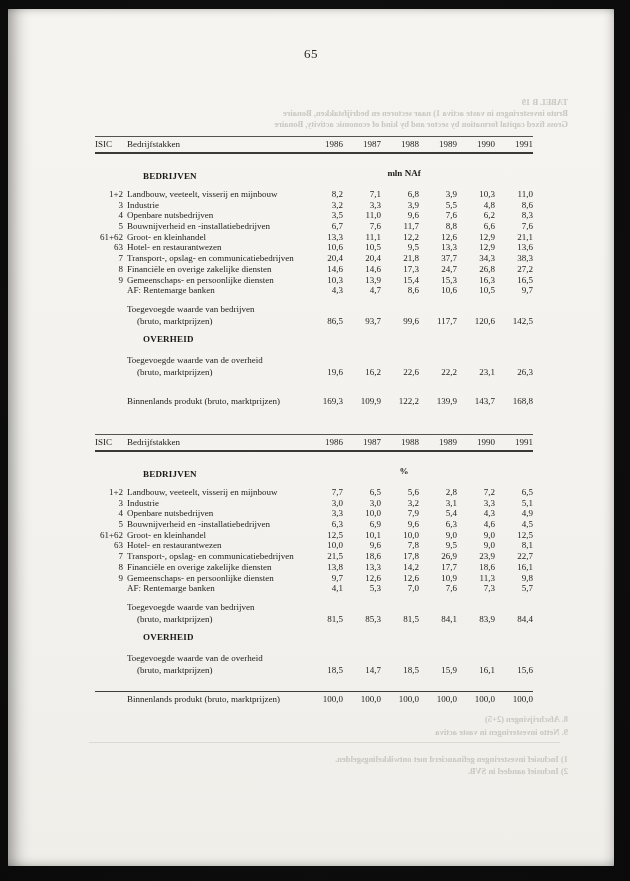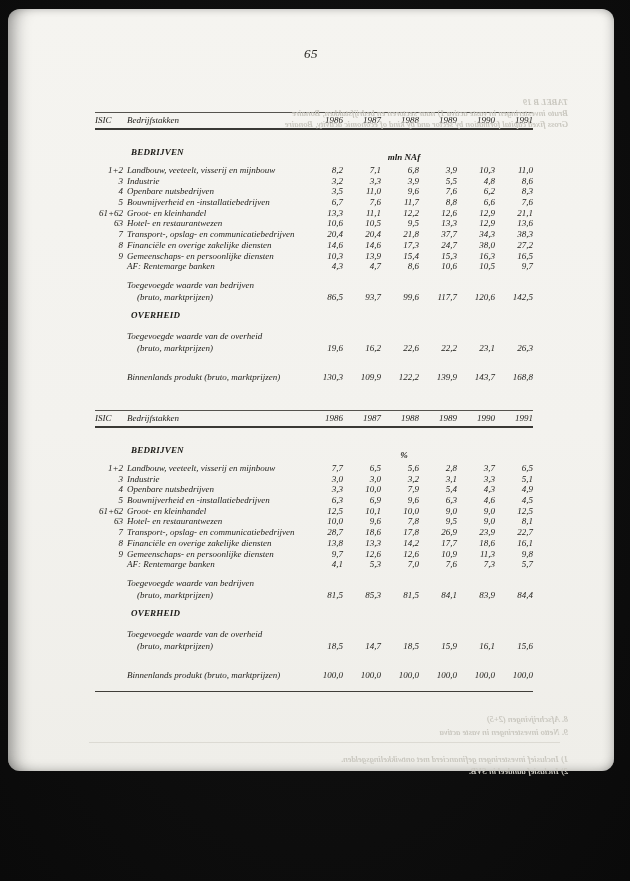--- a/index.html
+++ b/index.html
@@ -3,57 +3,56 @@
 <meta charset="utf-8">
 <style>
   html,body{margin:0;padding:0;}
   body{
     width:630px;height:881px;overflow:hidden;position:relative;
     background:#0d0d0d;
     font-family:"Liberation Serif","DejaVu Serif",serif;
   }
   .scan{position:absolute;inset:0;background:radial-gradient(ellipse at 50% 40%, #131313 0%, #0a0a0a 100%);}
   .page{
-    position:absolute;left:8px;top:9px;width:606px;height:762px;
+    position:absolute;left:8px;top:9px;width:606px;height:857px;
     background:linear-gradient(180deg,#f5f4f0 0%,#f3f2ee 55%,#efeee9 100%);
     box-shadow:
       inset 16px 0 18px -12px rgba(0,0,0,.45),
       inset -9px 0 12px -9px rgba(0,0,0,.30),
       inset 0 -10px 12px -10px rgba(0,0,0,.22),
       inset 0 7px 9px -7px rgba(0,0,0,.18);
-    border-radius:12px;
+    border-radius:1px;
     color:#24231f;
-    font-style:italic;
   }
   .page-number{position:absolute;top:37px;left:0;width:100%;text-align:center;font-size:13px;letter-spacing:.5px;color:#2a2925;}
   .title-block{position:absolute;left:87px;top:57px;width:460px;font-size:9.5px;line-height:12px;}
   .t-id,.t-nl{font-weight:bold;color:#1b1a17;}
   .t-en{font-weight:normal;color:#2a2925;}
 
-  .table{position:absolute;left:87px;width:438px;height:275px;font-size:9px;}
+  .table{position:absolute;left:87px;width:438px;height:275px;font-size:9px;margin-top:24px;}
   #table-0{top:103px;}
   #table-1{top:401px;}
 
   .hdr,.row{display:grid;grid-template-columns:28px 182px repeat(6,38px);}
   .hdr{
     position:absolute;top:0;left:0;width:438px;
     padding:2px 0 3px 0;
     border-top:1px solid #55534e;
     border-bottom:2px solid #3a3935;
     line-height:10px;
   }
   .hdr .c-isic{text-align:left;}
   .c-isic{text-align:right;}
   .c-lbl{padding-left:4px;white-space:nowrap;}
   .c-num{text-align:right;}
   .c-lbl2{grid-column:1/3;padding-left:42px;white-space:nowrap;}
   .c-lblT{grid-column:1/3;padding-left:32px;white-space:nowrap;}
 
-  .unit{position:absolute;top:40px;left:309px;transform:translateX(-50%);font-weight:bold;color:#1b1a17;}
-  .sec{position:absolute;left:36px;font-weight:bold;letter-spacing:.2px;color:#1b1a17;}
+  .unit{position:absolute;top:32px;left:309px;transform:translateX(-50%);font-weight:bold;color:#1b1a17;}
+  .sec{position:absolute;left:48px;font-weight:bold;letter-spacing:.2px;color:#1b1a17;}
   .sec-b{top:35px;}
   .sec-o{top:198px;}
   .rows{position:absolute;top:53px;left:0;width:438px;}
   .row{height:10.7px;line-height:10.7px;}
   .line{position:absolute;left:0;width:438px;padding-left:32px;box-sizing:border-box;line-height:10.7px;}
   .sub1{top:168px;}
   .sub2{position:absolute;top:179.5px;left:0;width:438px;}
   .ovh1{top:219px;}
   .ovh2{position:absolute;top:230.5px;left:0;width:438px;}
   .total{position:absolute;top:260px;left:0;width:438px;}
@@ -161,21 +160,21 @@
             <span class="c-num">34,3</span>
             <span class="c-num">38,3</span>
           </div>
           <div class="row">
             <span class="c-isic">8</span>
             <span class="c-lbl">Financiële en overige zakelijke diensten</span>
             <span class="c-num">14,6</span>
             <span class="c-num">14,6</span>
             <span class="c-num">17,3</span>
             <span class="c-num">24,7</span>
-            <span class="c-num">38,0</span>
+            <span class="c-num">26,8</span>
             <span class="c-num">27,2</span>
           </div>
           <div class="row">
             <span class="c-isic">9</span>
             <span class="c-lbl">Gemeenschaps- en persoonlijke diensten</span>
             <span class="c-num">10,3</span>
             <span class="c-num">13,9</span>
             <span class="c-num">15,4</span>
             <span class="c-num">15,3</span>
             <span class="c-num">16,3</span>
@@ -208,21 +207,21 @@
           <span class="c-lbl2">(bruto, marktprijzen)</span>
           <span class="c-num">19,6</span>
           <span class="c-num">16,2</span>
           <span class="c-num">22,6</span>
           <span class="c-num">22,2</span>
           <span class="c-num">23,1</span>
           <span class="c-num">26,3</span>
         </div>
         <div class="row total">
           <span class="c-lblT">Binnenlands produkt (bruto, marktprijzen)</span>
-          <span class="c-num">130,3</span>
+          <span class="c-num">169,3</span>
           <span class="c-num">109,9</span>
           <span class="c-num">122,2</span>
           <span class="c-num">139,9</span>
           <span class="c-num">143,7</span>
           <span class="c-num">168,8</span>
         </div>
       </section>
     <section class="table" id="table-1">
         <div class="hdr">
           <span class="c-isic">ISIC</span>
@@ -237,21 +236,21 @@
         <div class="unit">%</div>
         <div class="sec sec-b">BEDRIJVEN</div>
         <div class="rows">
           <div class="row">
             <span class="c-isic">1+2</span>
             <span class="c-lbl">Landbouw, veeteelt, visserij en mijnbouw</span>
             <span class="c-num">7,7</span>
             <span class="c-num">6,5</span>
             <span class="c-num">5,6</span>
             <span class="c-num">2,8</span>
-            <span class="c-num">3,7</span>
+            <span class="c-num">7,2</span>
             <span class="c-num">6,5</span>
           </div>
           <div class="row">
             <span class="c-isic">3</span>
             <span class="c-lbl">Industrie</span>
             <span class="c-num">3,0</span>
             <span class="c-num">3,0</span>
             <span class="c-num">3,2</span>
             <span class="c-num">3,1</span>
             <span class="c-num">3,3</span>
@@ -293,21 +292,21 @@
             <span class="c-num">10,0</span>
             <span class="c-num">9,6</span>
             <span class="c-num">7,8</span>
             <span class="c-num">9,5</span>
             <span class="c-num">9,0</span>
             <span class="c-num">8,1</span>
           </div>
           <div class="row">
             <span class="c-isic">7</span>
             <span class="c-lbl">Transport-, opslag- en communicatiebedrijven</span>
-            <span class="c-num">28,7</span>
+            <span class="c-num">21,5</span>
             <span class="c-num">18,6</span>
             <span class="c-num">17,8</span>
             <span class="c-num">26,9</span>
             <span class="c-num">23,9</span>
             <span class="c-num">22,7</span>
           </div>
           <div class="row">
             <span class="c-isic">8</span>
             <span class="c-lbl">Financiële en overige zakelijke diensten</span>
             <span class="c-num">13,8</span>

